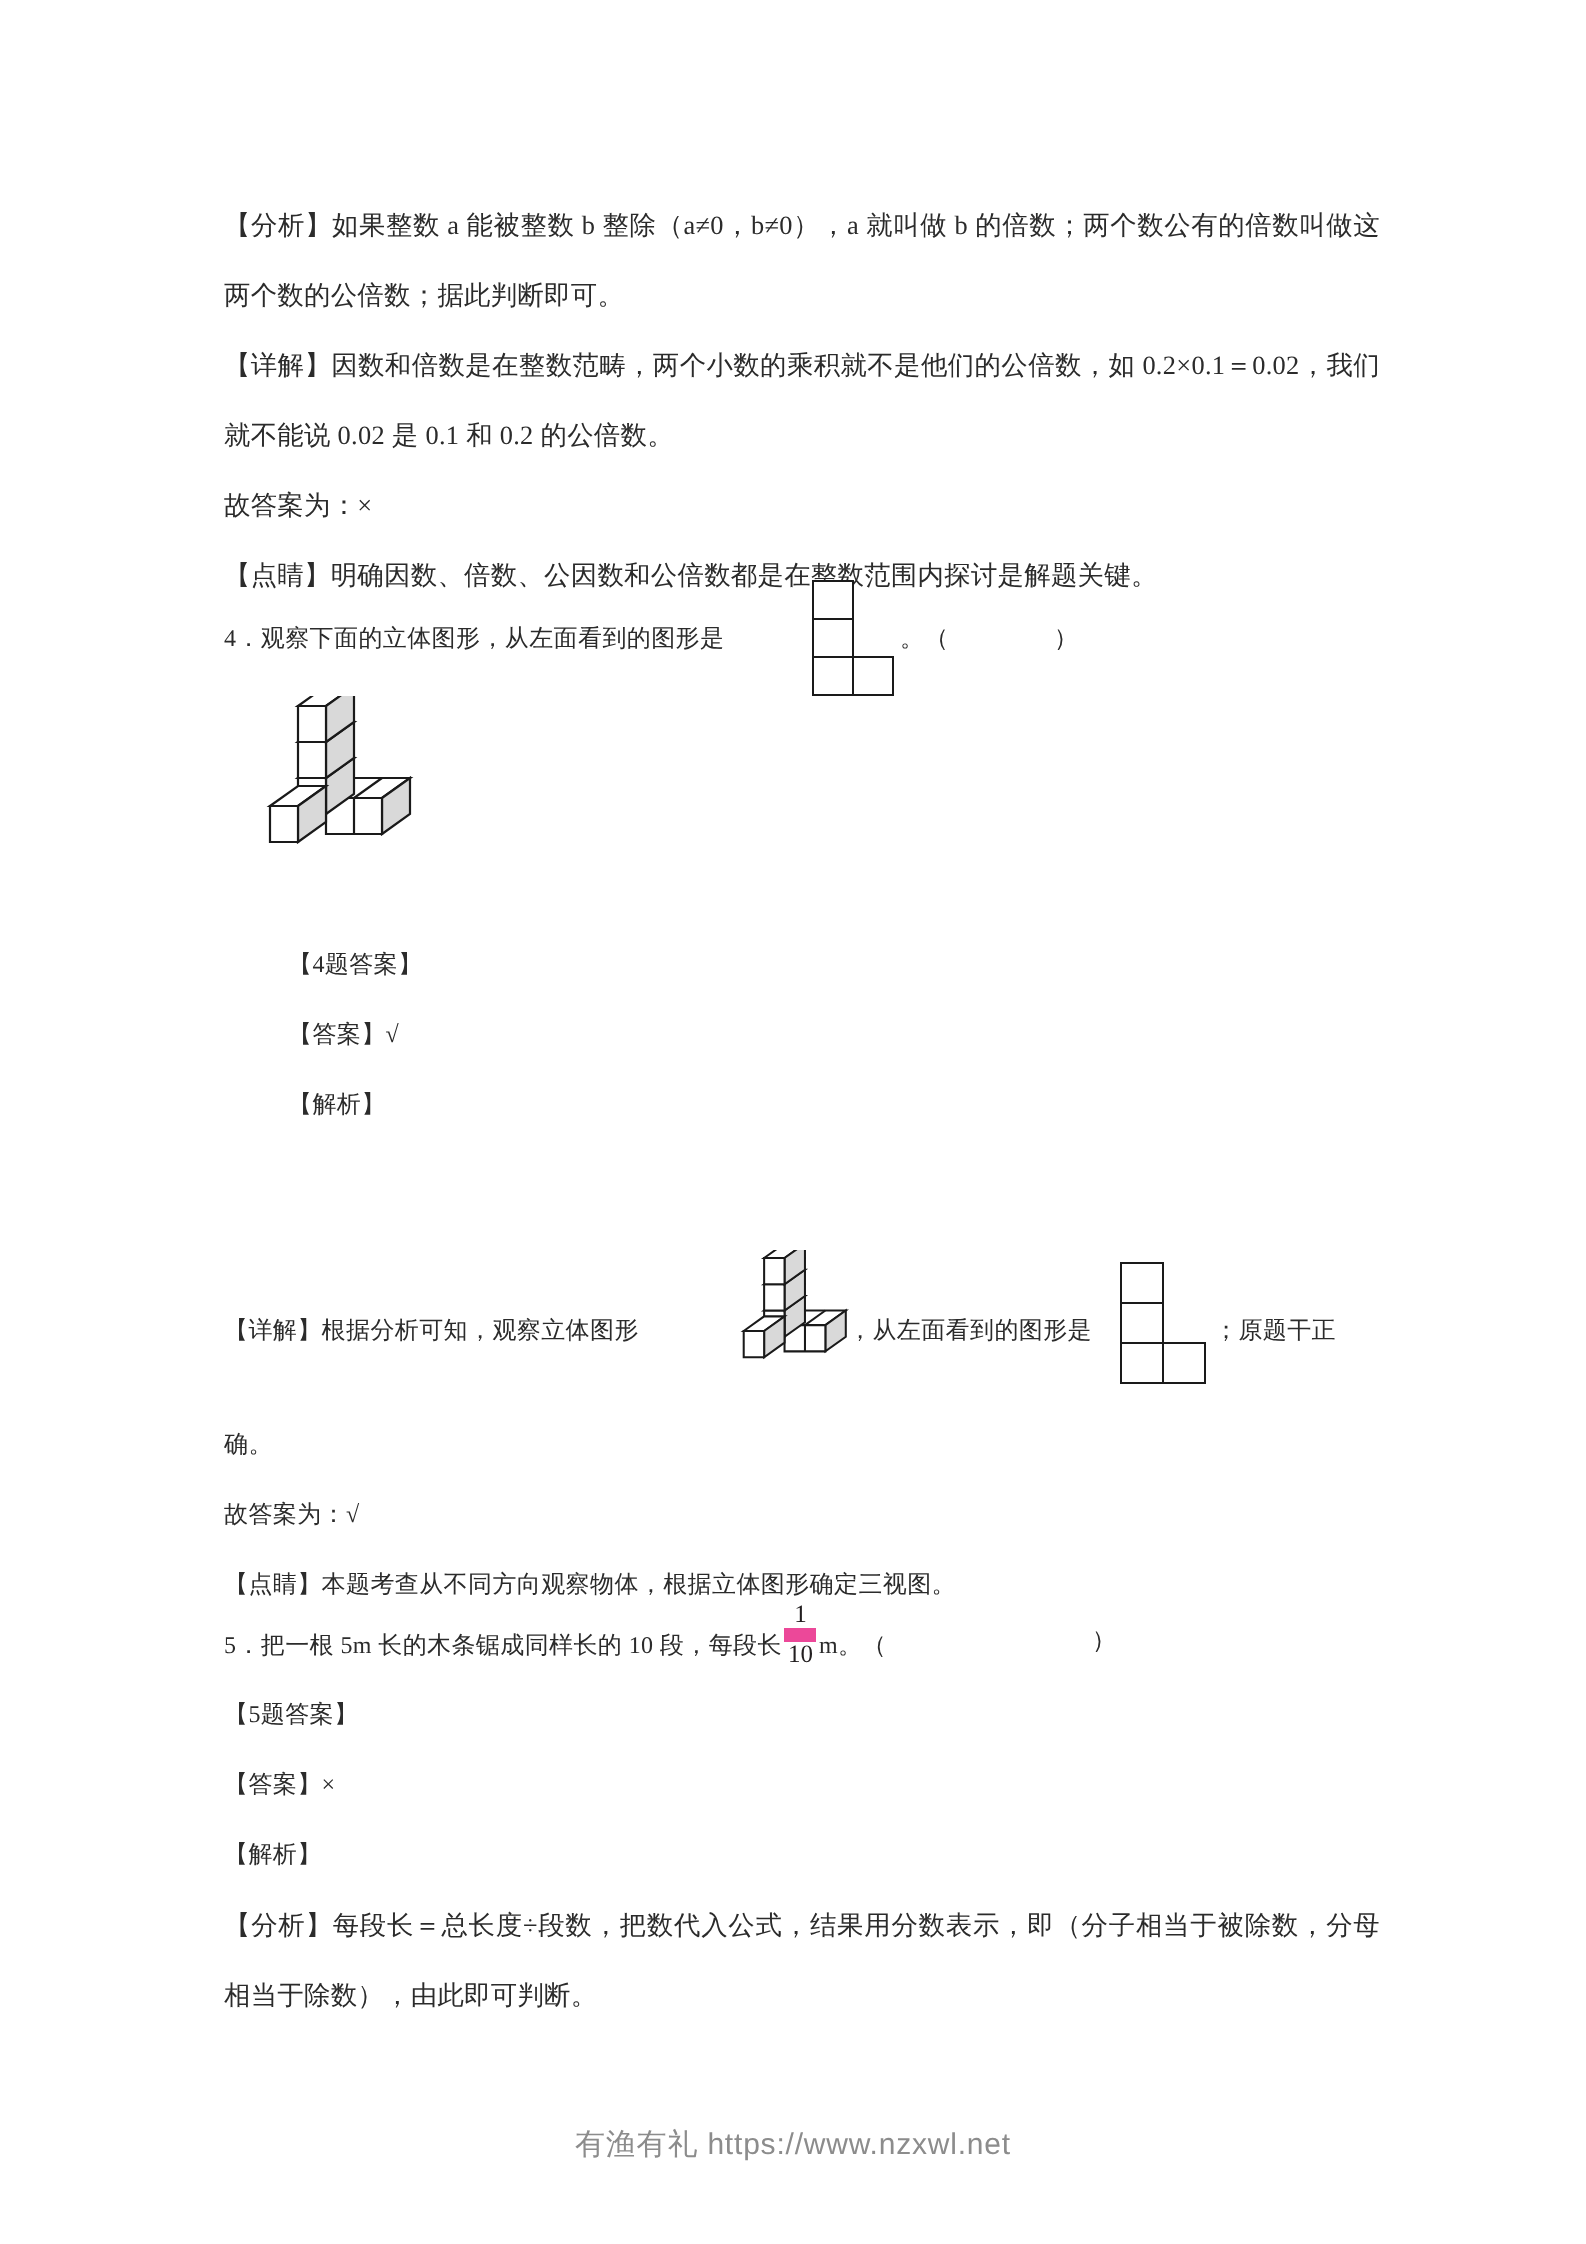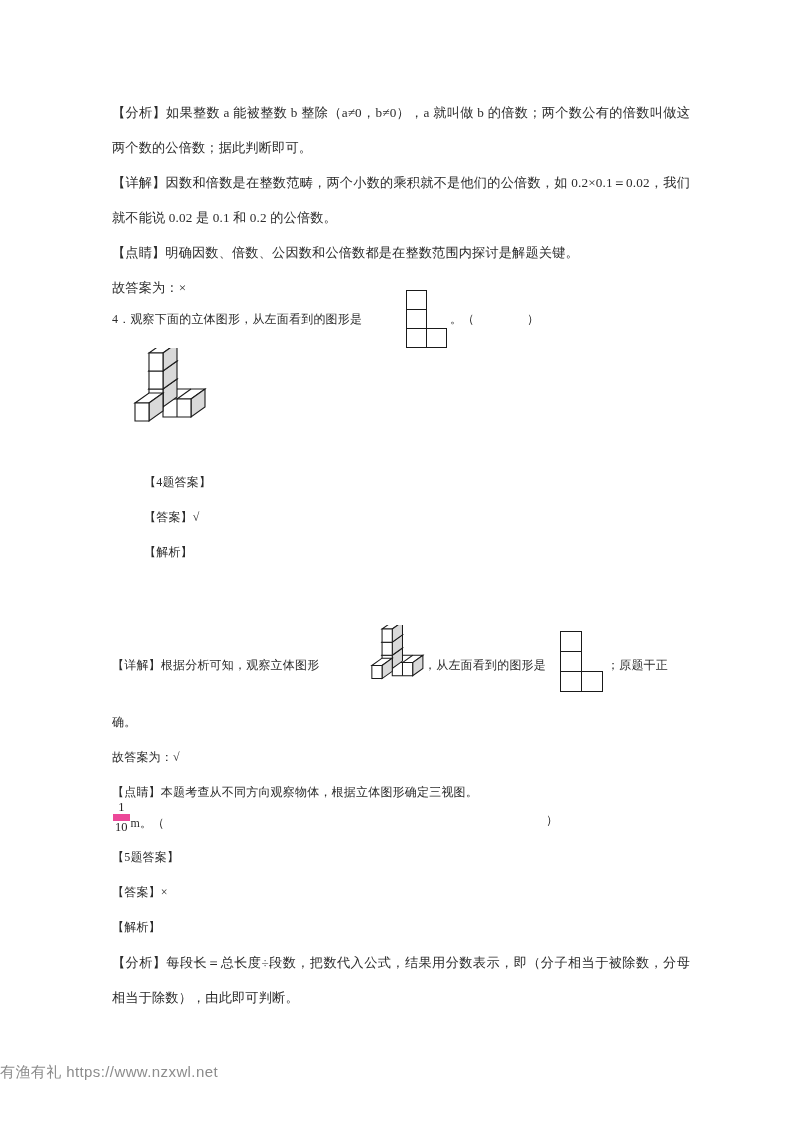--- a/index.html
+++ b/index.html
@@ -62,40 +62,40 @@
   }
   .frac .numer { display: block; padding: 0 2px; }
   .frac .denom { display: block; padding: 0 2px; border-top: 7px solid #ec4899; }
 
   
   .footer {
     position: absolute;
     left: 0;
     top: 1063px;
     width: 793px;
-    text-align: left;
+    text-align: center;
     font-family: "Liberation Sans", sans-serif;
     font-size: 15px;
     color: #8c8c8c;
     letter-spacing: 0.4px;
   }
   .footer .site { font-family: "Liberation Sans", sans-serif; }
 
   .abs { position: absolute; }
 </style>
 </head>
 <body>
 
 <div class="page">
 
   <div class="abs" style="left:112px; top:95px; width:578px;">
     <div class="para">【分析】如果整数 a 能被整数 b 整除（a≠0，b≠0），a 就叫做 b 的倍数；两个数公有的倍数叫做这两个数的公倍数；据此判断即可。</div>
     <div class="para" style="margin-top:0px;">【详解】因数和倍数是在整数范畴，两个小数的乘积就不是他们的公倍数，如 0.2×0.1＝0.02，我们就不能说 0.02 是 0.1 和 0.2 的公倍数。</div>
+    <div class="para">故答案为：×</div>
     <div class="para">【点睛】明确因数、倍数、公因数和公倍数都是在整数范围内探讨是解题关键。</div>
-    <div class="para">故答案为：×</div>
   </div>
 
   <div class="abs" style="left:112px; top:302px; width:578px;">
     <span class="line">4．观察下面的立体图形，从左面看到的图形是</span>
   </div>
 
   <div class="abs gridfig" style="left:406px; top:290px; width:42px; height:58px;">
     <div class="cell" style="left:0px;  top:0px;  width:21px; height:20px;"></div>
     <div class="cell" style="left:0px;  top:19px; width:21px; height:20px;"></div>
     <div class="cell" style="left:0px;  top:38px; width:21px; height:20px;"></div>
@@ -188,21 +188,21 @@
     <span class="line">；原题干正</span>
   </div>
 
   <div class="abs" style="left:112px; top:705px; width:578px;">
     <div class="line">确。</div>
     <div class="line">故答案为：√</div>
     <div class="line">【点睛】本题考查从不同方向观察物体，根据立体图形确定三视图。</div>
   </div>
 
   <div class="abs" style="left:112px; top:803px;">
-    <span class="frac"><span class="numer">1</span><span class="denom">10</span></span><span class="line">m</span><span class="line">。（</span>
+    <span class="line">5．把一根 5m 长的木条锯成同样长的 10 段，每段长</span><span class="frac"><span class="numer">1</span><span class="denom">10</span></span><span class="line">m</span><span class="line">。（</span>
   </div>
   <div class="abs" style="left:546px; top:803px;">
     <span class="line">）</span>
   </div>
 
   <div class="abs" style="left:112px; top:840px; width:578px;">
     <div class="line">【5题答案】</div>
     <div class="line">【答案】×</div>
     <div class="line">【解析】</div>
     <div class="para">【分析】每段长＝总长度÷段数，把数代入公式，结果用分数表示，即（分子相当于被除数，分母相当于除数），由此即可判断。</div>

